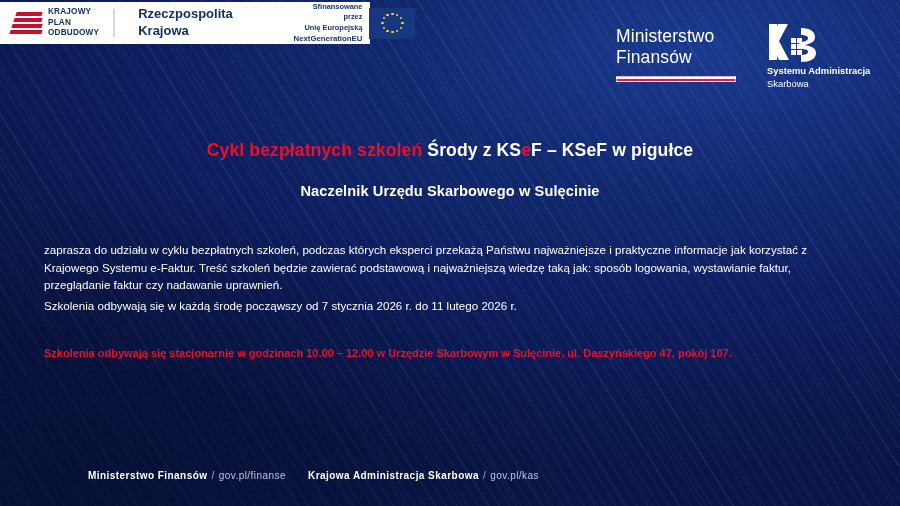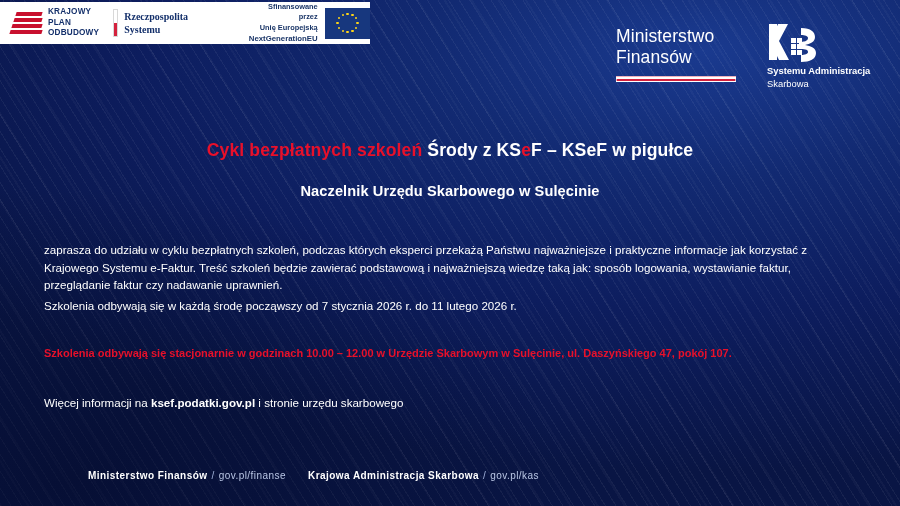--- a/index.html
+++ b/index.html
@@ -45,21 +45,21 @@
   .kpo-text{
     font-size:8.2px;font-weight:700;color:#14306b;line-height:1.28;
     letter-spacing:.2px;
   }
   .pl-flag{
     width:44px;height:28px;border:1px solid #d8d8d8;box-sizing:border-box;
     background:linear-gradient(#ffffff 0 50%, #d4213d 50% 100%);
     margin-left:14px;
   }
   .pl-text{
-    font-size:10px;font-weight:700;color:#14306b;line-height:1.3;margin-left:6px;font-family:Liberation Serif, serif;
+    font-size:13px;font-weight:700;color:#14306b;line-height:1.3;margin-left:23px;
   }
   .eu-block{display:flex;align-items:center;margin-left:16px;}
   .eu-text{
     font-size:7.4px;color:#1b3668;line-height:1.42;text-align:right;font-weight:600;margin-left:44px;
   }
   .eu-text .b{font-weight:700;font-size:7.8px;}
   .eu-flag{
     width:46px;height:31px;background:#17377e;margin-left:7px;position:relative;
   }
   .eu-flag span{
@@ -131,21 +131,21 @@
       <div class="kpo-text">
         <div>KRAJOWY</div>
         <div>PLAN</div>
         <div>ODBUDOWY</div>
       </div>
     </div>
 
     <div class="pl-flag"></div>
     <div class="pl-text">
       <div>Rzeczpospolita</div>
-      <div>Systemu</div>
+      <div>Krajowa</div>
     </div>
 
     <div class="eu-block">
       <div class="eu-text">
         <div>Sfinansowane przez</div>
         <div>Unię Europejską</div>
         <div class="b">NextGenerationEU</div>
       </div>
       <div class="eu-flag">
         <span style="left:21.8px;top:5.5px"></span>
@@ -192,17 +192,16 @@
     </div>
   </div>
 
   <div id="subtitle">Naczelnik Urzędu Skarbowego w Sulęcinie</div>
 
   <div id="title"><span class="red">Cykl bezpłatnych szkoleń</span><span> Środy z KS</span><span class="red">e</span><span>F – KSeF w pigułce</span></div>
 
   <div class="body-block" id="para1">zaprasza do udziału w cyklu bezpłatnych szkoleń, podczas których eksperci przekażą Państwu najważniejsze i praktyczne informacje jak korzystać z Krajowego Systemu e-Faktur. Treść szkoleń będzie zawierać podstawową i najważniejszą wiedzę taką jak: sposób logowania, wystawianie faktur, przeglądanie faktur czy nadawanie uprawnień.</div>
   <div class="body-block" id="para2">Szkolenia odbywają się w każdą środę począwszy od 7 stycznia 2026 r. do 11 lutego 2026 r.</div>
   <div class="body-block" id="para3">Szkolenia odbywają się stacjonarnie w godzinach 10.00 – 12.00 w Urzędzie Skarbowym w Sulęcinie, ul. Daszyńskiego 47, pokój 107.</div>
-  <div class="body-block" id="para4"><span>Więcej informacji na </span><b>ksef.podatki.gov.pl</b><span> i stronie urzędu skarbowego</span></div>
 
   <div id="footer"><span class="strong">Ministerstwo Finansów</span><span class="sep">/</span><span class="url">gov.pl/finanse</span><span class="gap"></span><span class="strong">Krajowa Administracja Skarbowa</span><span class="sep">/</span><span class="url">gov.pl/kas</span></div>
 
 </div>
 
 </body></html>

